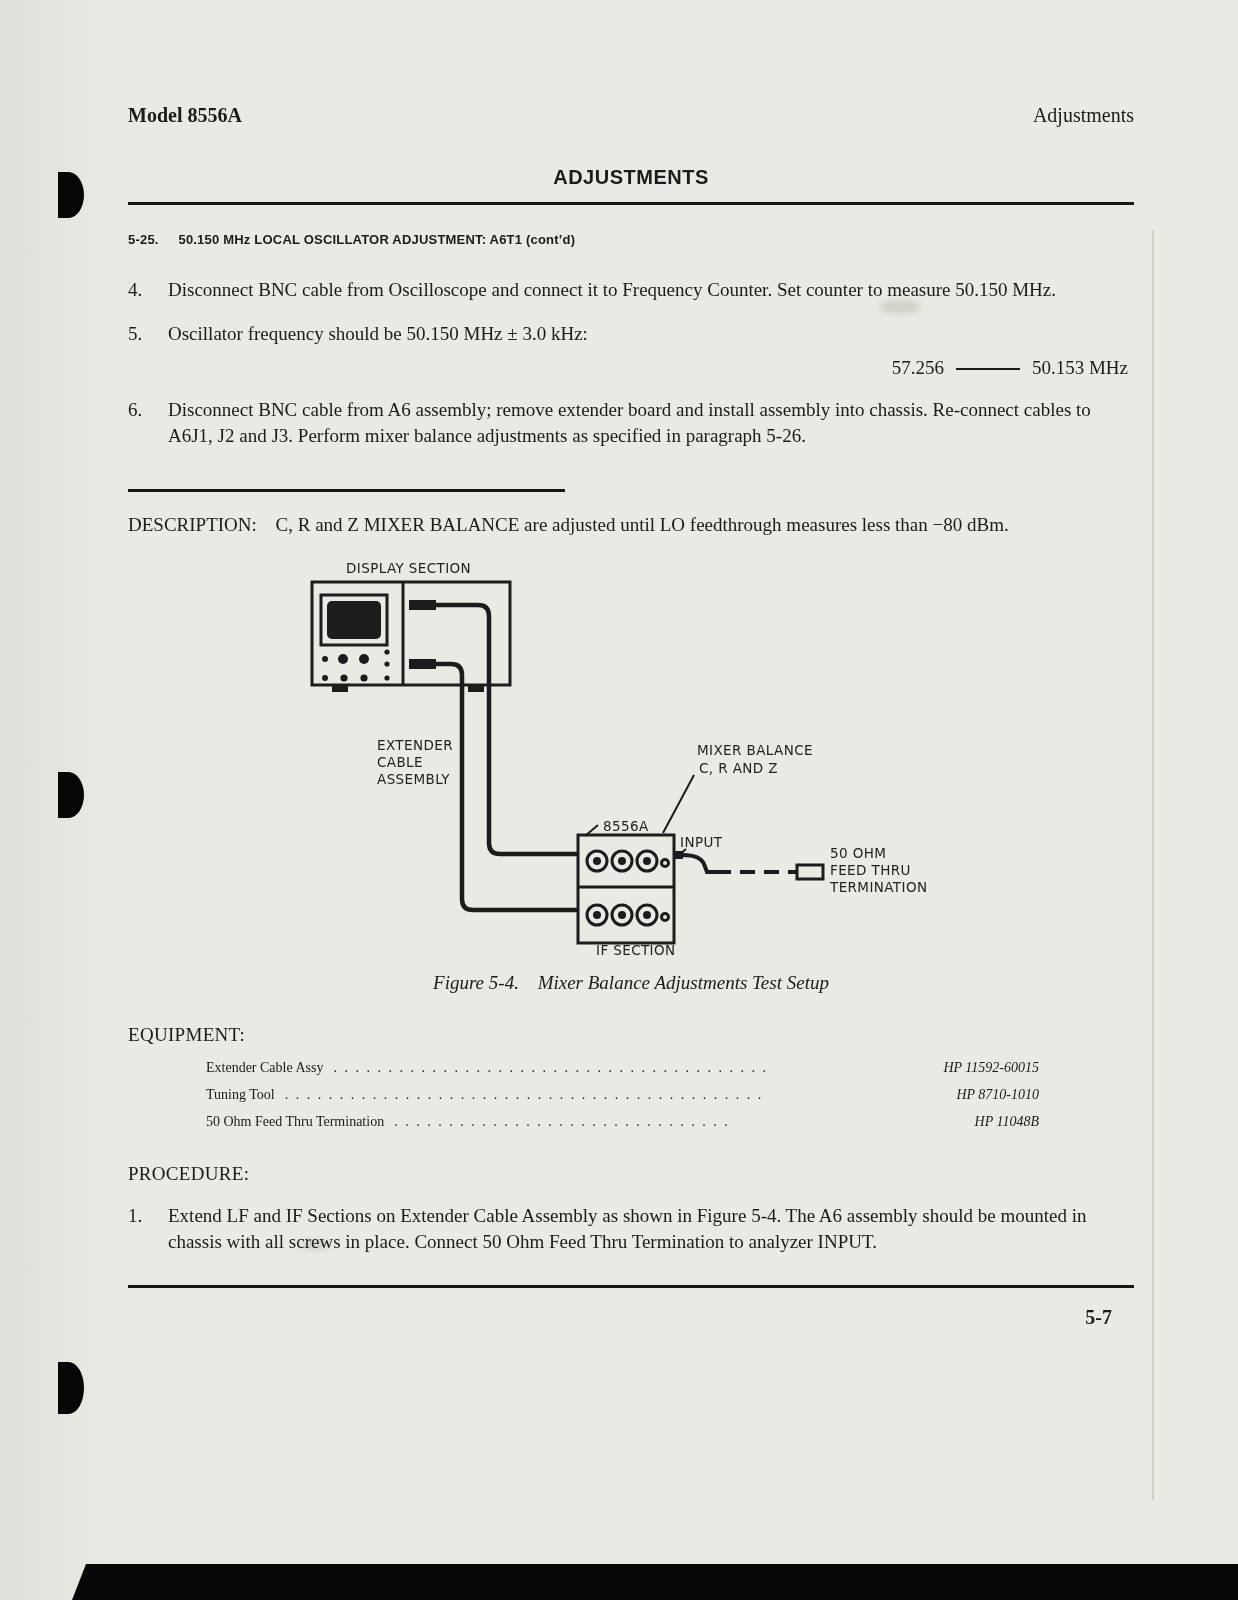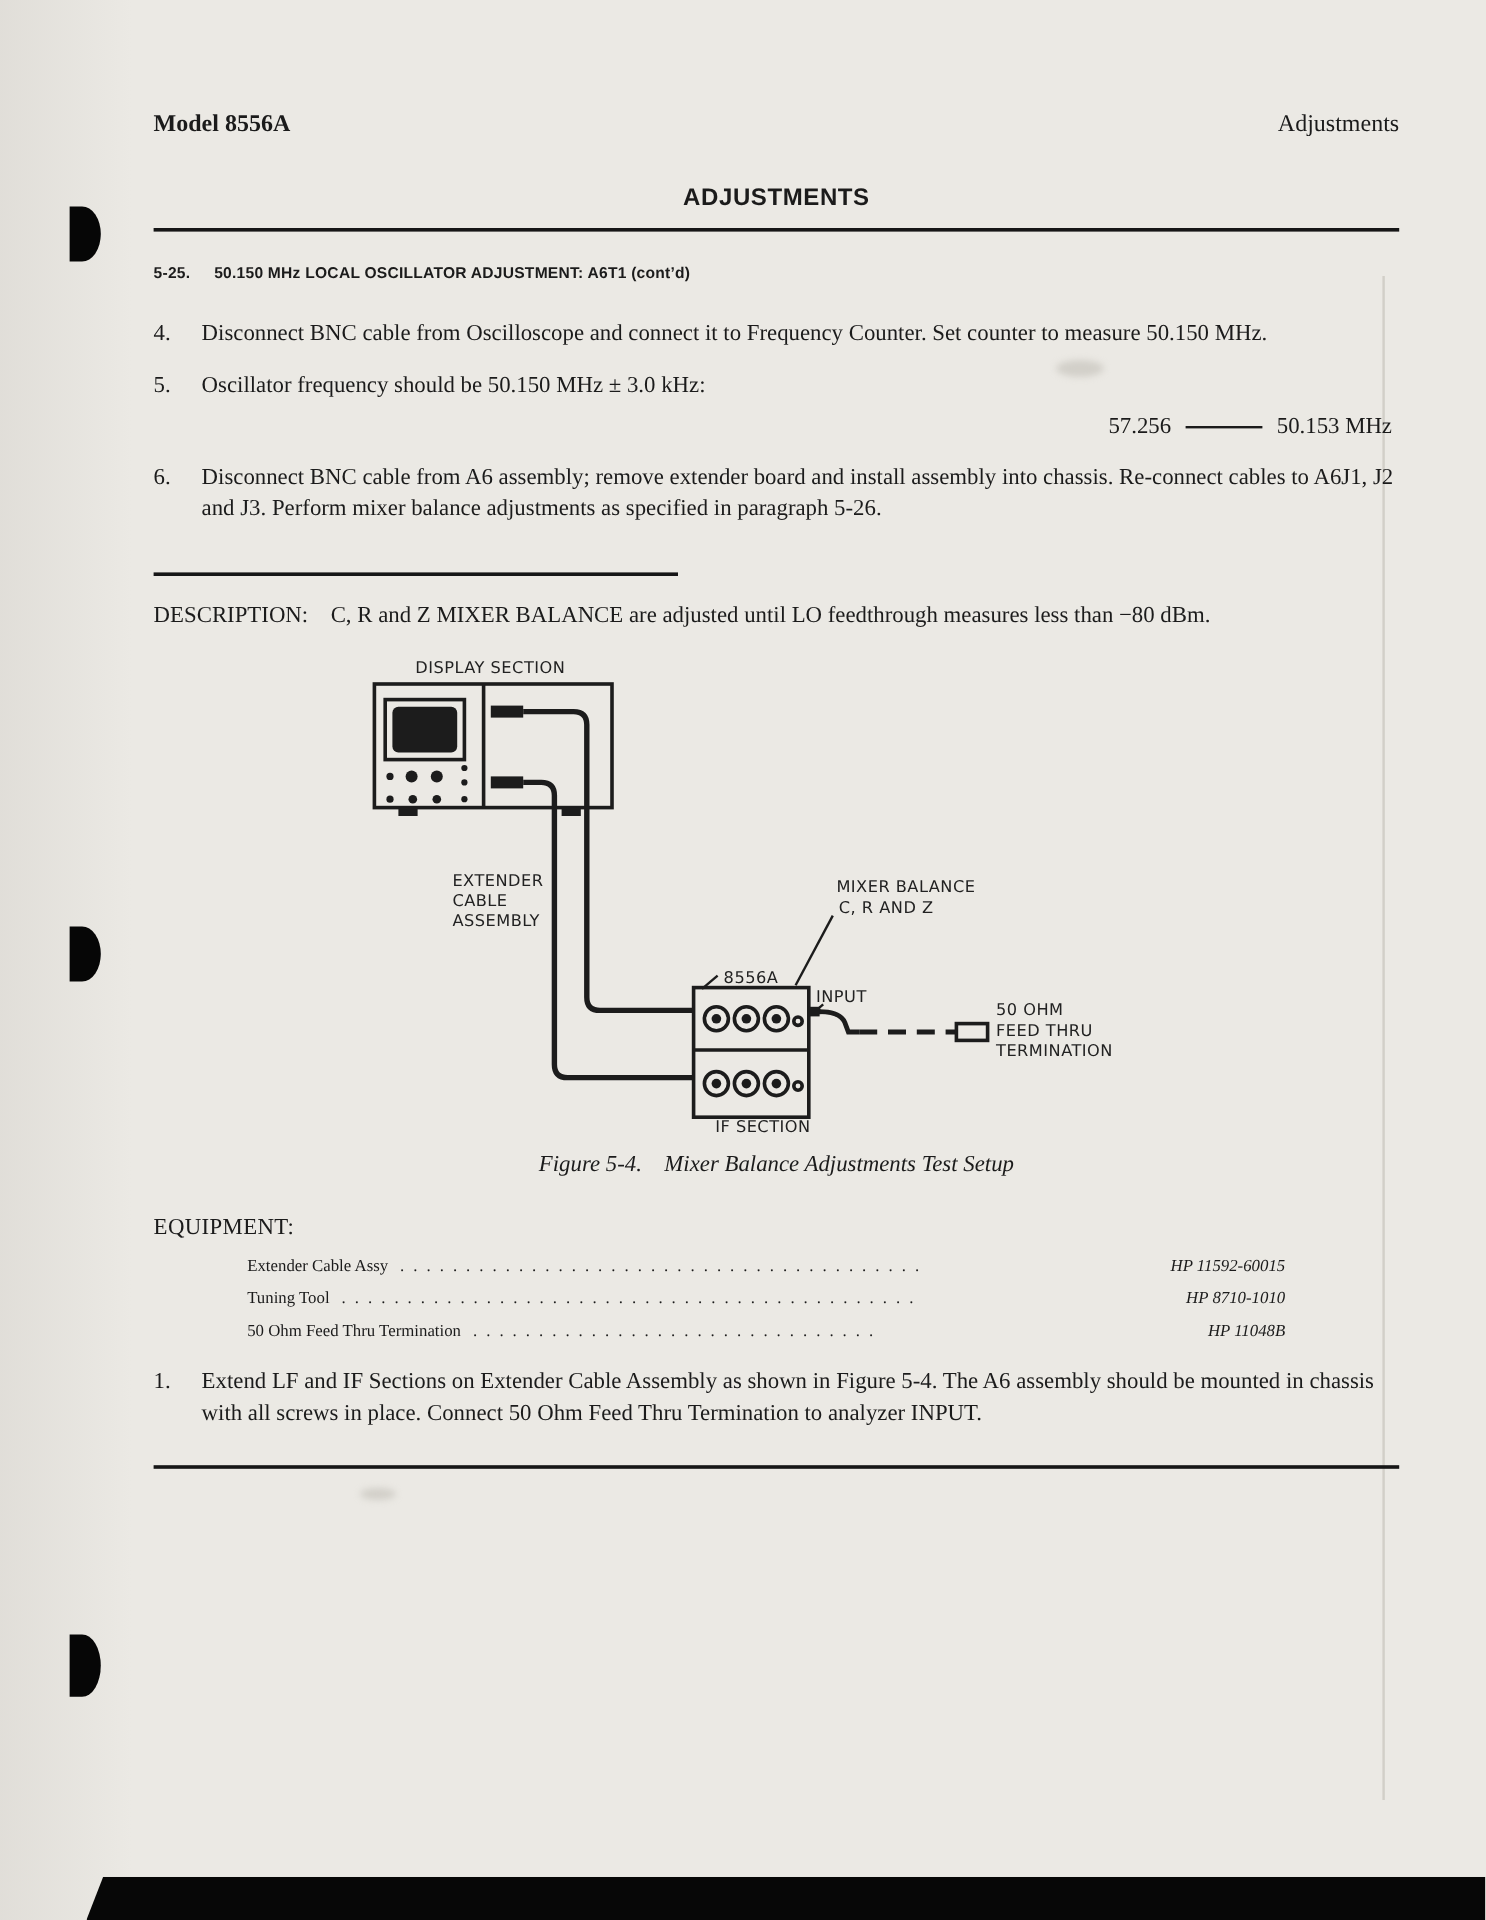--- a/index.html
+++ b/index.html
@@ -13,21 +13,22 @@
     position:absolute;left:0;top:0;width:110px;height:1600px;
     background:linear-gradient(to right,#d8d5cf,#ebe9e4);
     opacity:.55;
   }
   .right-scan-line{
     position:absolute;left:1152px;top:230px;width:2px;height:1270px;
     background:#d2cfc8;
   }
   .content{
     position:relative;
-    padding:90px 72px 0 128px;
+    padding:90px 104px 0 128px;
+    margin-top:12px;
   }
   .header{display:flex;justify-content:space-between;font-size:20px;line-height:26px;}
   .header .model{font-weight:bold;}
   .doc-title{
     margin-top:36px;text-align:center;
     font-family:"Liberation Sans", sans-serif;font-weight:bold;font-size:20px;line-height:26px;
     letter-spacing:.5px;
   }
   .rule{height:3px;background:#161616;}
   .rule-main{margin-top:12px;}
@@ -231,27 +232,29 @@
       <span class="leader">. . . . . . . . . . . . . . . . . . . . . . . . . . . . . . . . . . . . . . . . . . . .</span>
       <span class="part">HP 8710-1010</span>
     </div>
     <div class="equip-row">
       <span class="name">50 Ohm Feed Thru Termination</span>
       <span class="leader">. . . . . . . . . . . . . . . . . . . . . . . . . . . . . . .</span>
       <span class="part">HP 11048B</span>
     </div>
   </div>
 
+  <div class="block-heading mt14">PROCEDURE:</div>
 
   <div class="num-item mt16">
     <span class="n">1.</span>
     <span class="t">Extend LF and IF Sections on Extender Cable Assembly as shown in Figure 5-4. The A6 assembly should be mounted in chassis with all screws in place. Connect 50 Ohm Feed Thru Termination to analyzer INPUT.</span>
   </div>
 
   <div class="rule rule-bottom"></div>
 
+  <div class="page-num">5-7</div>
 
 </div>
 
 <div class="bind-mark bm1"></div>
 <div class="bind-mark bm2"></div>
 <div class="bind-mark bm3"></div>
 <div class="bottom-bar"></div>
 
 </body></html>

